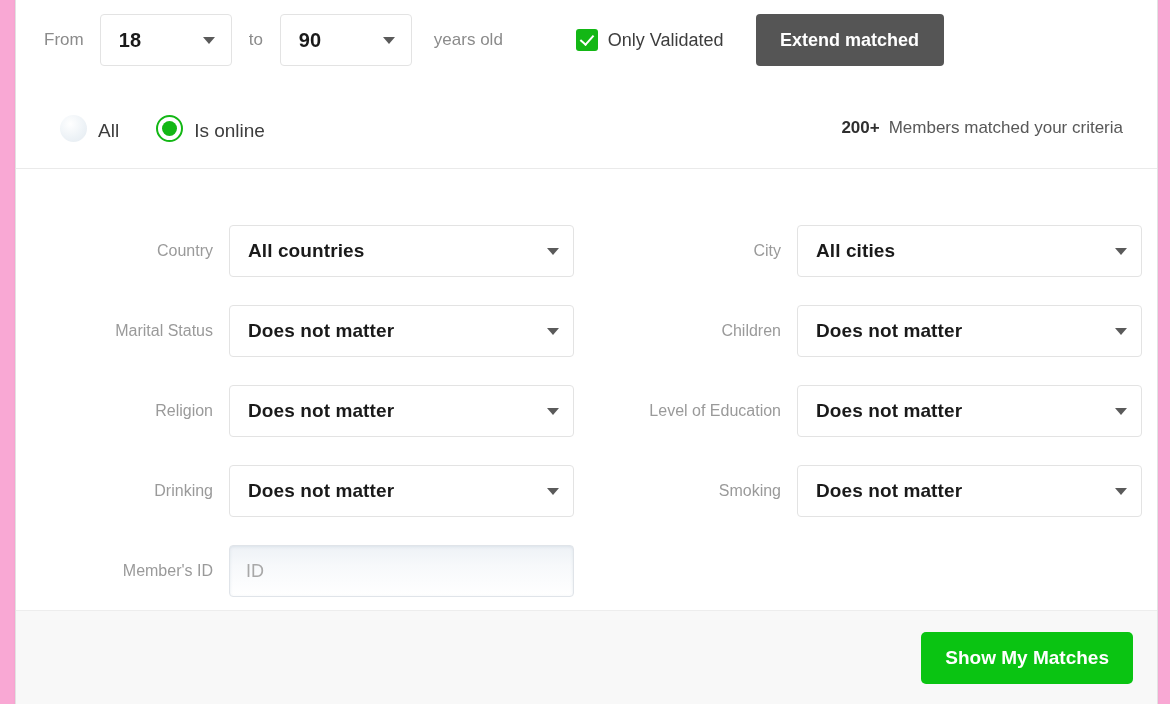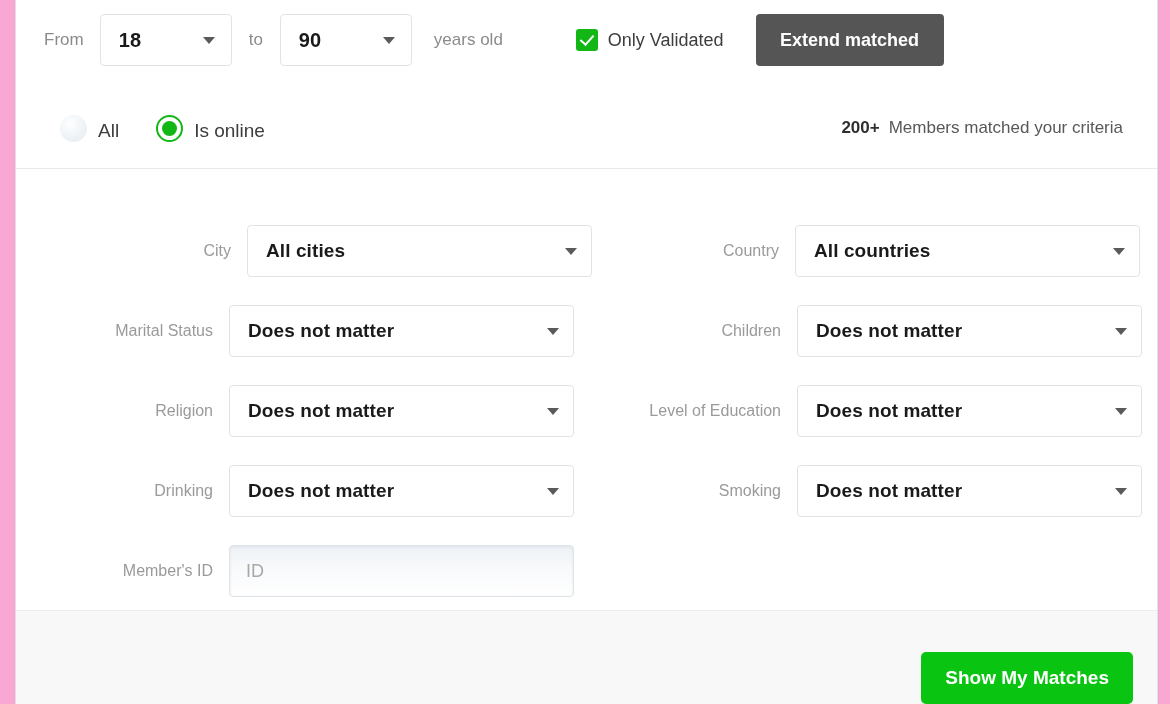--- a/index.html
+++ b/index.html
@@ -280,21 +280,21 @@
     outline: none;
   }
   .txt-input::placeholder { color: #a8a8a8; }
 
   
   .footer {
     height: 94px;
     background: #f8f8f8;
     border-top: 1px solid #ededed;
     display: flex;
-    align-items: flex-end;
+    align-items: center;
     justify-content: flex-end;
     padding-right: 24px;
   }
   .btn-matches {
     background: #0ac412;
     font-size: 19px;
     height: 52px;
     padding: 0 24px;
     border-radius: 5px;
   }
@@ -348,31 +348,31 @@
           <span class="match-text">Members matched your criteria</span>
         </div>
       </div>
 
       <div class="divider"></div>
     </div>
 
     <div class="filters">
 
       <div class="frow">
+        <div class="fcell left">
+          <span class="flabel">Country</span>
+          <div class="sel sel-field">
+            <span class="sel-val">All countries</span>
+            <span class="caret"></span>
+          </div>
+        </div>
         <div class="fcell right">
           <span class="flabel">City</span>
           <div class="sel sel-field">
             <span class="sel-val">All cities</span>
-            <span class="caret"></span>
-          </div>
-        </div>
-        <div class="fcell left">
-          <span class="flabel">Country</span>
-          <div class="sel sel-field">
-            <span class="sel-val">All countries</span>
             <span class="caret"></span>
           </div>
         </div>
       </div>
 
       <div class="frow">
         <div class="fcell left">
           <span class="flabel">Marital Status</span>
           <div class="sel sel-field">
             <span class="sel-val">Does not matter</span>

